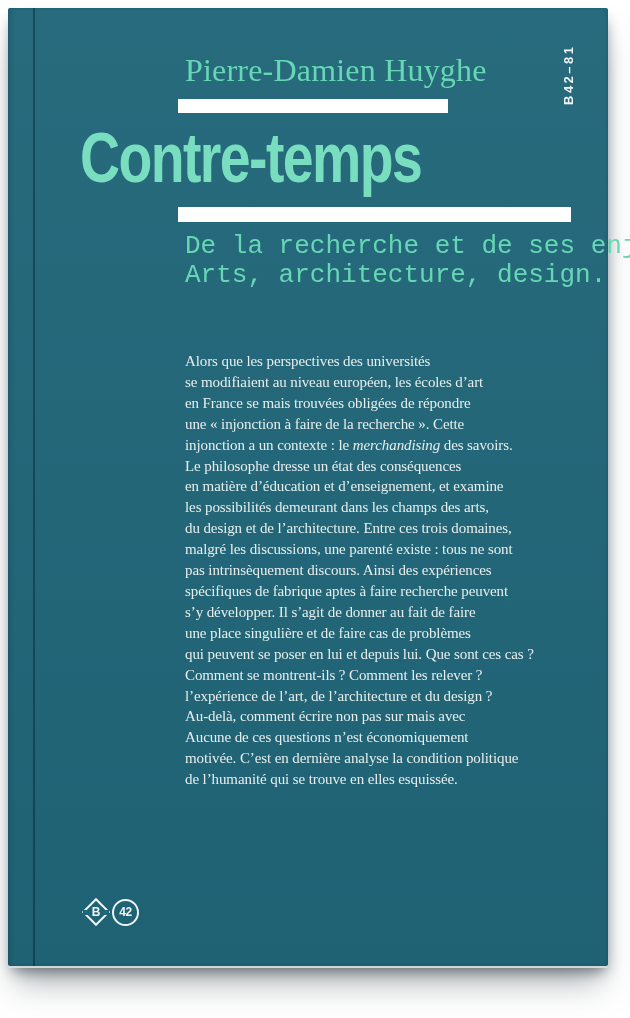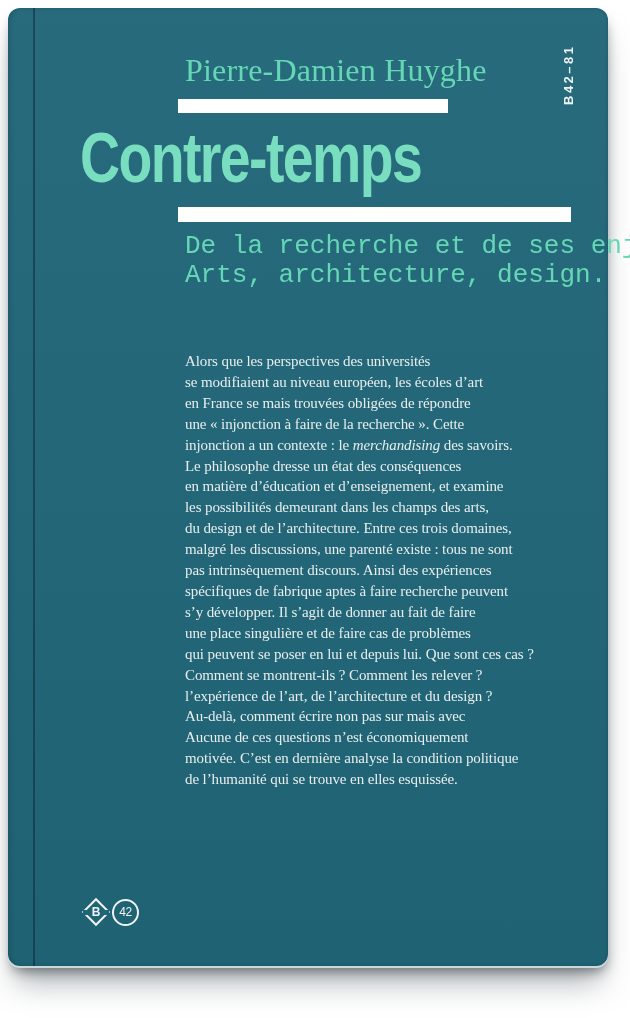--- a/index.html
+++ b/index.html
@@ -18,21 +18,21 @@
     font-family:"Liberation Sans",sans-serif;
     position:relative;
     overflow:hidden;
   }
   .book{
     position:absolute;
     left:8px;top:8px;
     width:600px;height:958px;
     background:var(--cover);
     background-image:linear-gradient(180deg,rgba(255,255,255,.03),rgba(0,0,0,.04));
-    border-radius:12px;
+    border-radius:2px;
     box-shadow:
       inset 3px 0 6px -3px rgba(0,10,15,.28),
       inset -2px 0 4px -2px rgba(0,10,15,.18),
       0 2px 0 rgba(215,224,224,.9),
       0 8px 12px -4px rgba(45,55,60,.45),
       0 24px 30px -8px rgba(90,100,105,.5),
       3px 10px 14px -6px rgba(70,80,85,.35);
   }
   .spine-crease{
     position:absolute;
@@ -125,21 +125,21 @@
     position:absolute;inset:0;
     display:flex;align-items:center;justify-content:center;
     font-weight:700;font-size:12px;
     color:var(--code-text);
   }
   .circle{
     width:27px;height:27px;
     border:2px solid var(--code-text);
     border-radius:50%;
     display:flex;align-items:center;justify-content:center;
-    font-weight:400;font-size:12px;
+    font-weight:700;font-size:12px;
     letter-spacing:-.5px;
     color:var(--code-text);
     text-align:center;
   }
 </style>
 </head>
 <body>
 
 <div class="book">
   <div class="spine-crease"></div>

